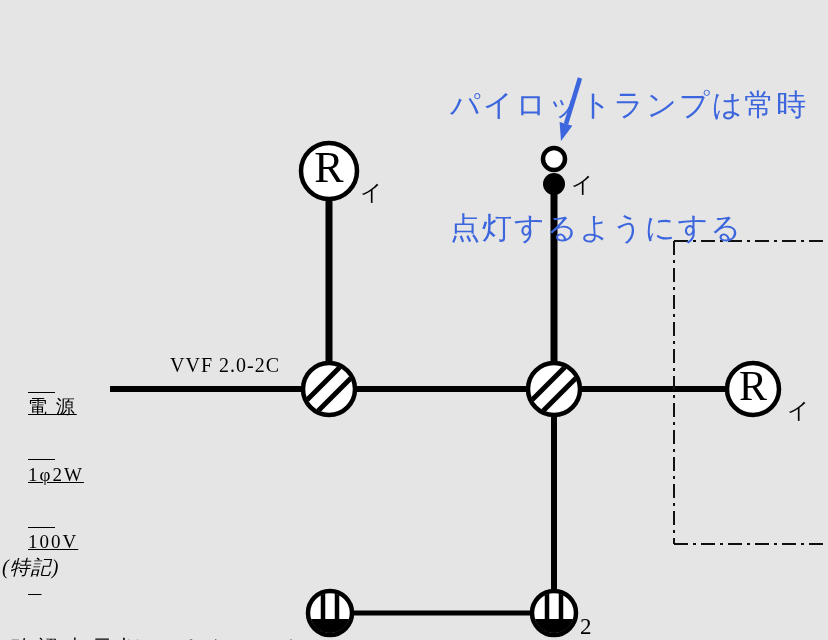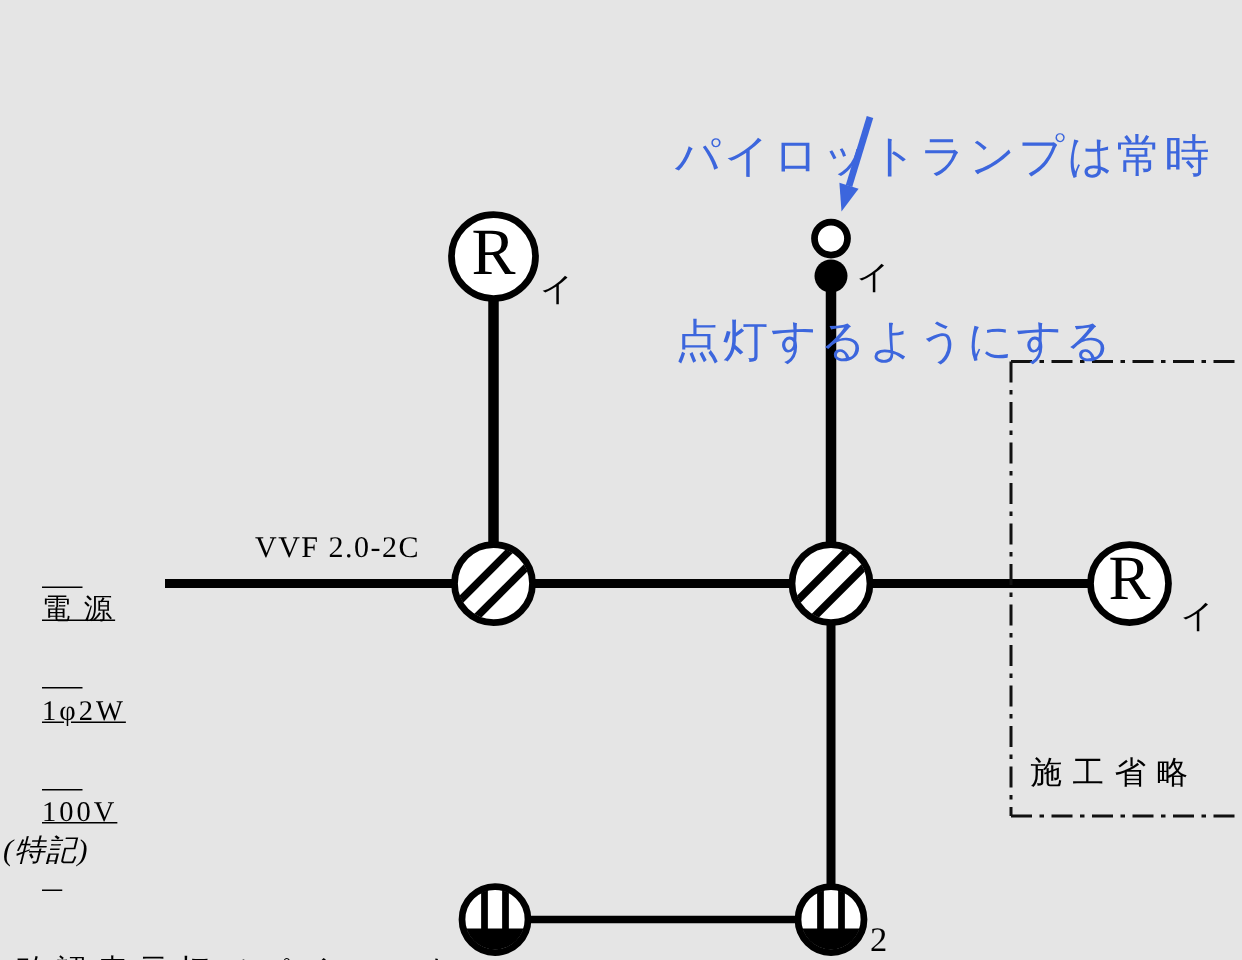--- a/index.html
+++ b/index.html
@@ -117,21 +117,20 @@
   <div class="txt lamp-letter" style="left:329px;top:171px;">R</div>
   <div class="txt sub" style="left:360px;top:178px;">イ</div>
 
   <div class="txt lamp-letter right" style="left:753px;top:389px;">R</div>
   <div class="txt sub" style="left:787px;top:396px;">イ</div>
 
   <div class="txt sub" style="left:571px;top:170px;">イ</div>
 
   <div class="txt sub-2" style="left:580px;top:614px;">2</div>
 
-  <div class="txt region-label">施工省略</div>
 
   <div class="txt notes">
     <div class="head">(特記)</div>
     <div class="body">確認表示灯（パイロット</div>
     
     
   </div>
 
 </div>
 

